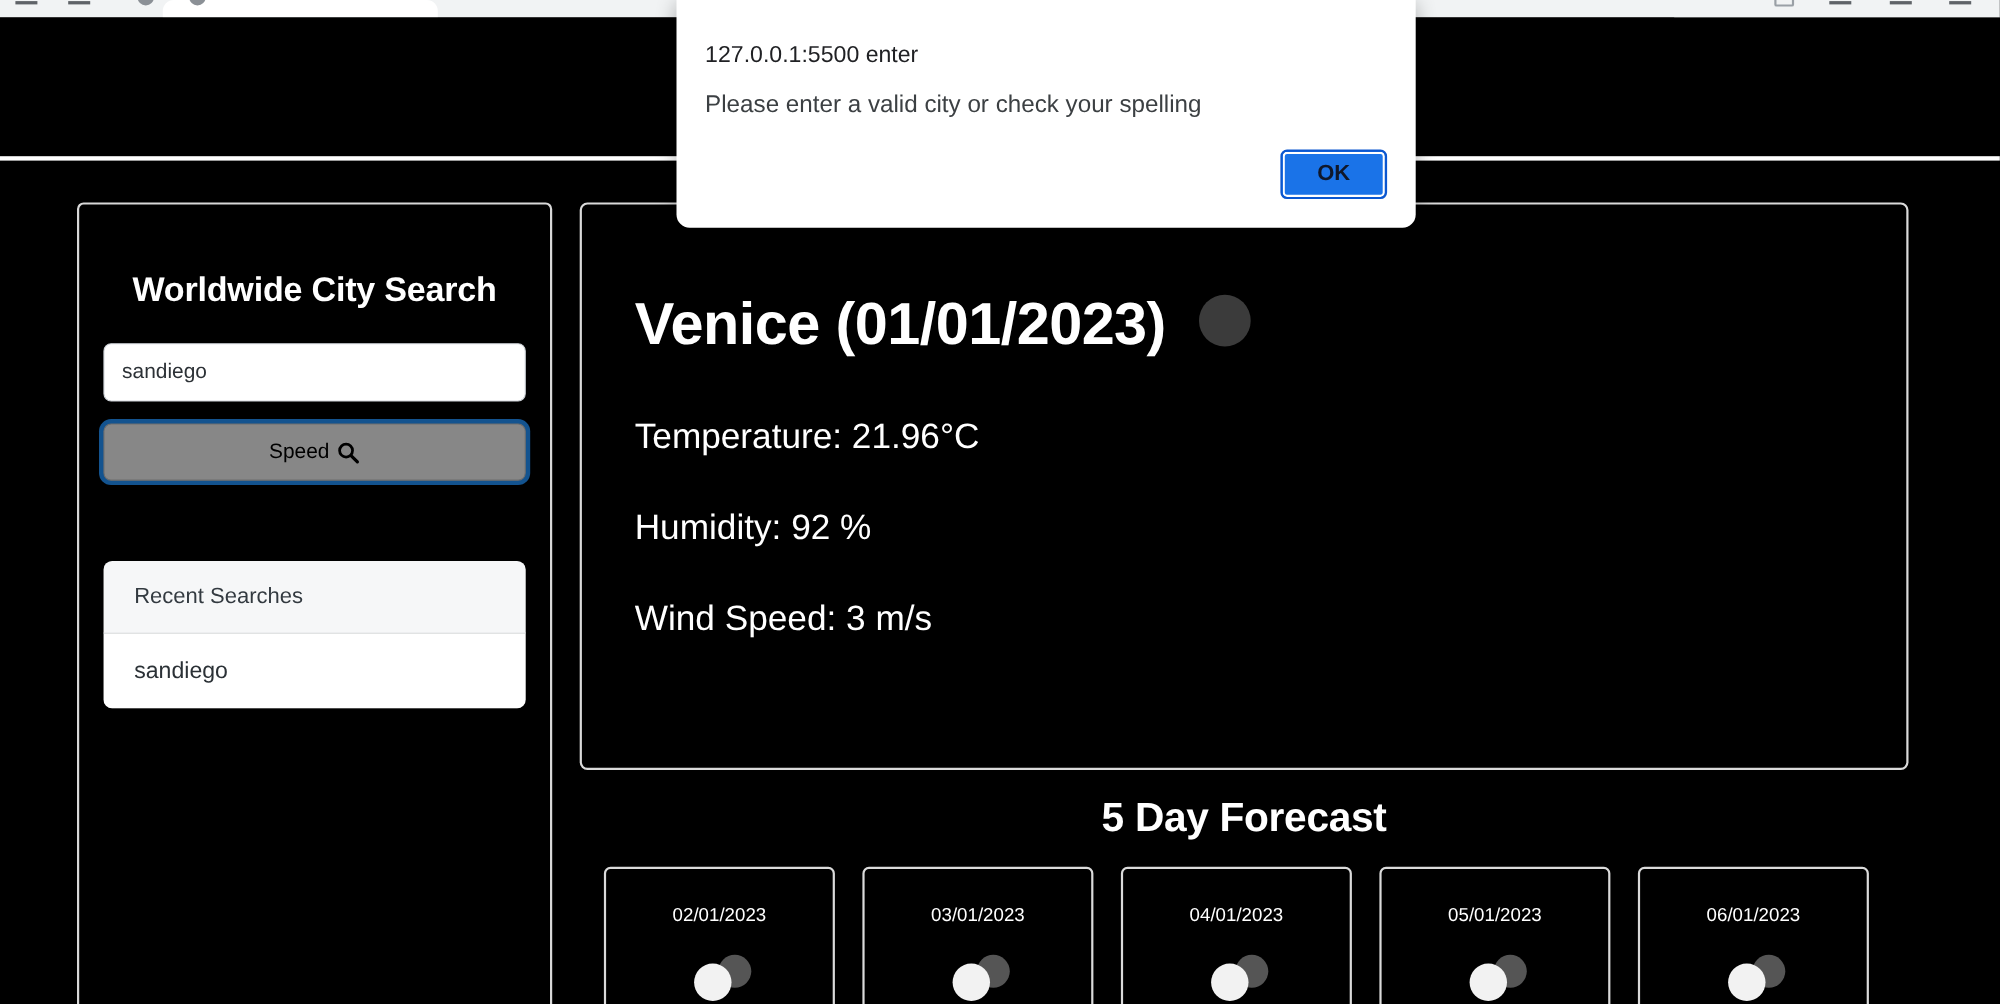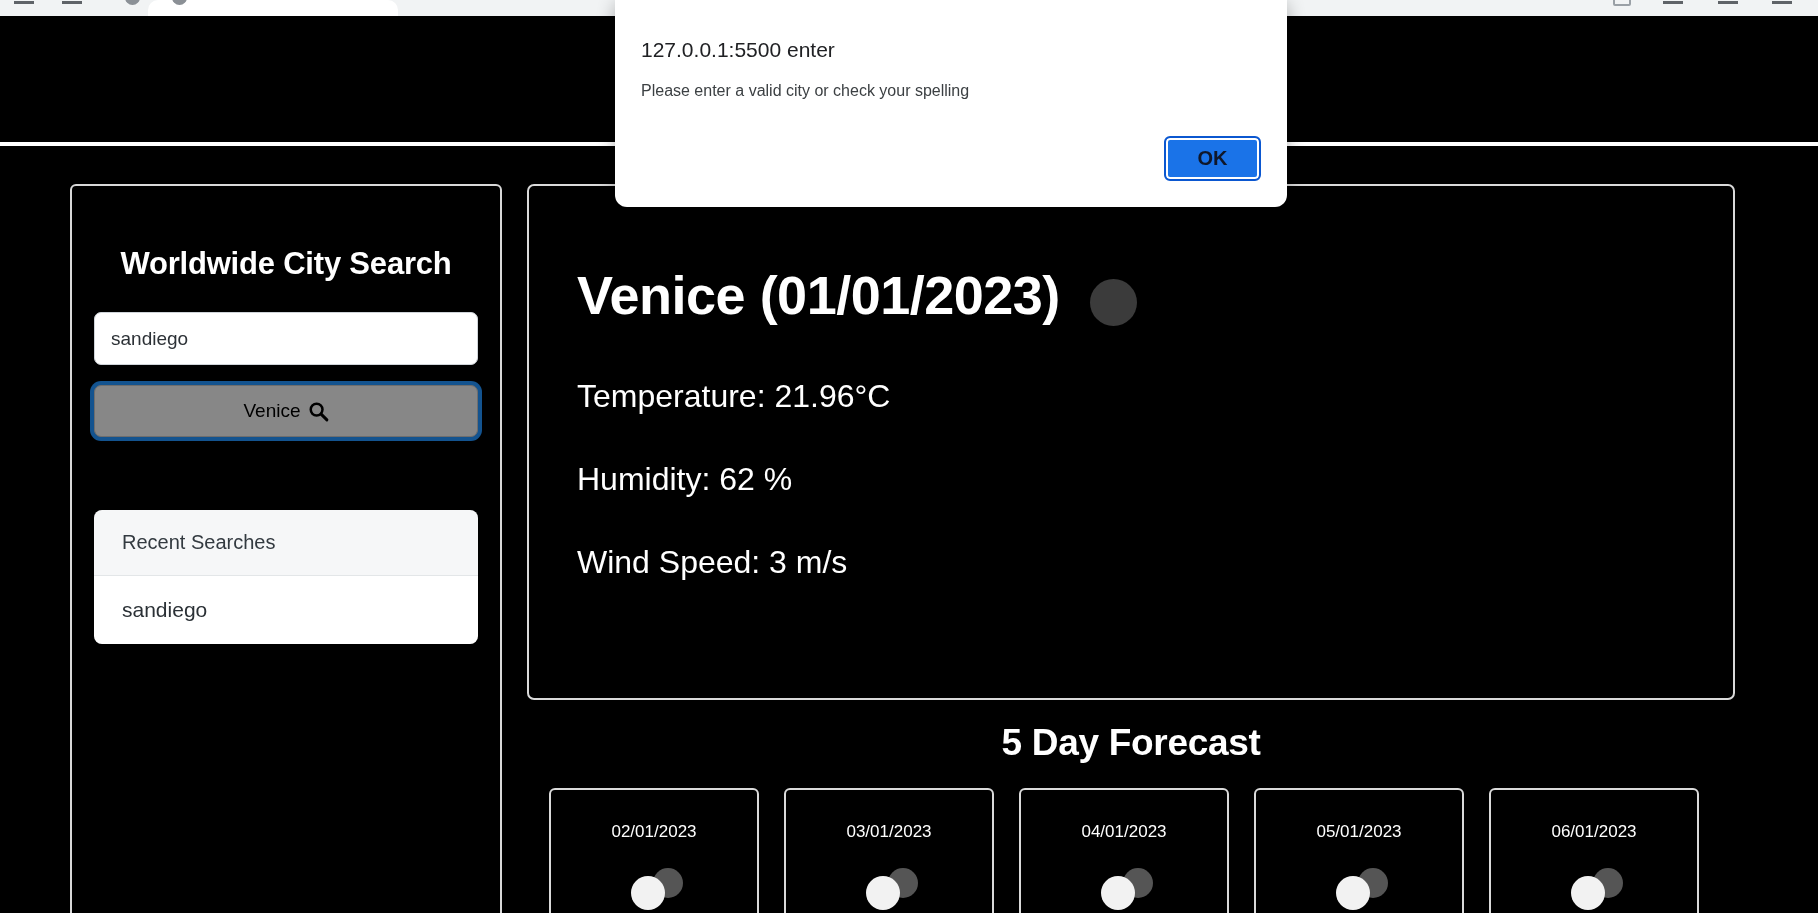--- a/index.html
+++ b/index.html
@@ -174,21 +174,21 @@
     position: relative;
     width: 100%;
     height: 516px;
     background: #000000;
     border: 2px solid #dadada;
     border-radius: 7px;
     padding: 78px 0 0 48px;
   }
   #current-heading-row {
     display: flex;
-    align-items: flex-end;
+    align-items: flex-start;
     gap: 30px;
   }
   #current-city {
     color: #ffffff;
     font-size: 54px;
     font-weight: bold;
     letter-spacing: -0.5px;
     white-space: nowrap;
   }
   #weather-icon-circle {
@@ -271,21 +271,21 @@
   }
   #dialog-origin {
     position: absolute;
     left: 26px; top: 38px;
     font-size: 21px;
     color: #202124;
   }
   #dialog-message {
     position: absolute;
     left: 26px; top: 82px;
-    font-size: 16px;
+    font-size: 22px;
     color: #3c4043;
   }
   #dialog-ok-button {
     position: absolute;
     right: 26px;
     top: 136px;
     width: 97px;
     height: 45px;
     background: #1a73e8;
     color: #0f172a;
@@ -319,21 +319,21 @@
 
   <div id="content-row">
 
     <div id="sidebar-card">
 
       <div id="sidebar-title">Worldwide City Search</div>
 
       <input id="city-input" type="text" value="sandiego" style="">
 
       <button id="search-button">
-        <span>Venice</span>
+        <span>Speed</span>
         <span>
           <svg width="21" height="21" viewBox="0 0 20 20" aria-hidden="true">
             <circle cx="8.2" cy="8.2" r="5.6" fill="none" stroke="#000000" stroke-width="2.4"></circle>
             <line x1="12.5" y1="12.5" x2="18" y2="18" stroke="#000000" stroke-width="2.8" stroke-linecap="round"></line>
           </svg>
         </span>
       </button>
 
       <div id="recent-list">
         <div class="list-header">Recent Searches</div>
@@ -343,21 +343,21 @@
 
     <div id="main-col">
 
       <div id="current-card">
         <div id="current-heading-row">
           <div id="current-city">Venice (01/01/2023)</div>
           <div id="weather-icon-circle"></div>
         </div>
 
         <div class="detail-line" id="detail-temp">Temperature: 21.96°C</div>
-        <div class="detail-line">Humidity: 62 %</div>
+        <div class="detail-line">Humidity: 92 %</div>
         <div class="detail-line">Wind Speed: 3 m/s</div>
       </div>
 
       <div id="forecast-title">5 Day Forecast</div>
 
       <div id="forecast-row">
         <div class="forecast-card">
           <div class="forecast-date">02/01/2023</div>
           <div class="forecast-icon">
             <div class="cloud-back"></div>

